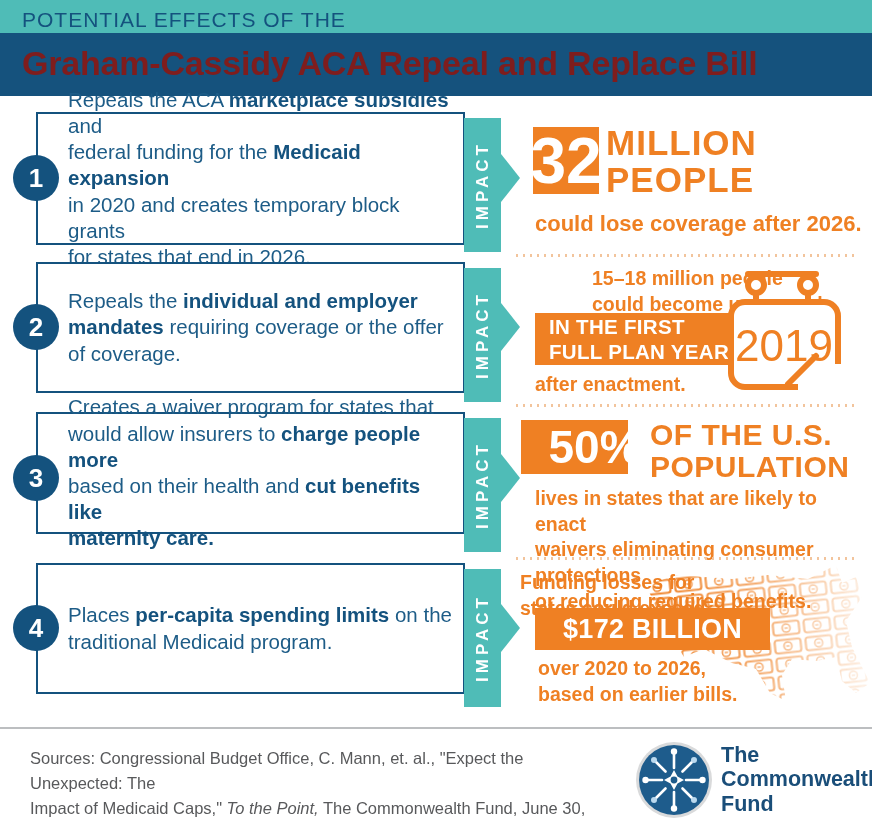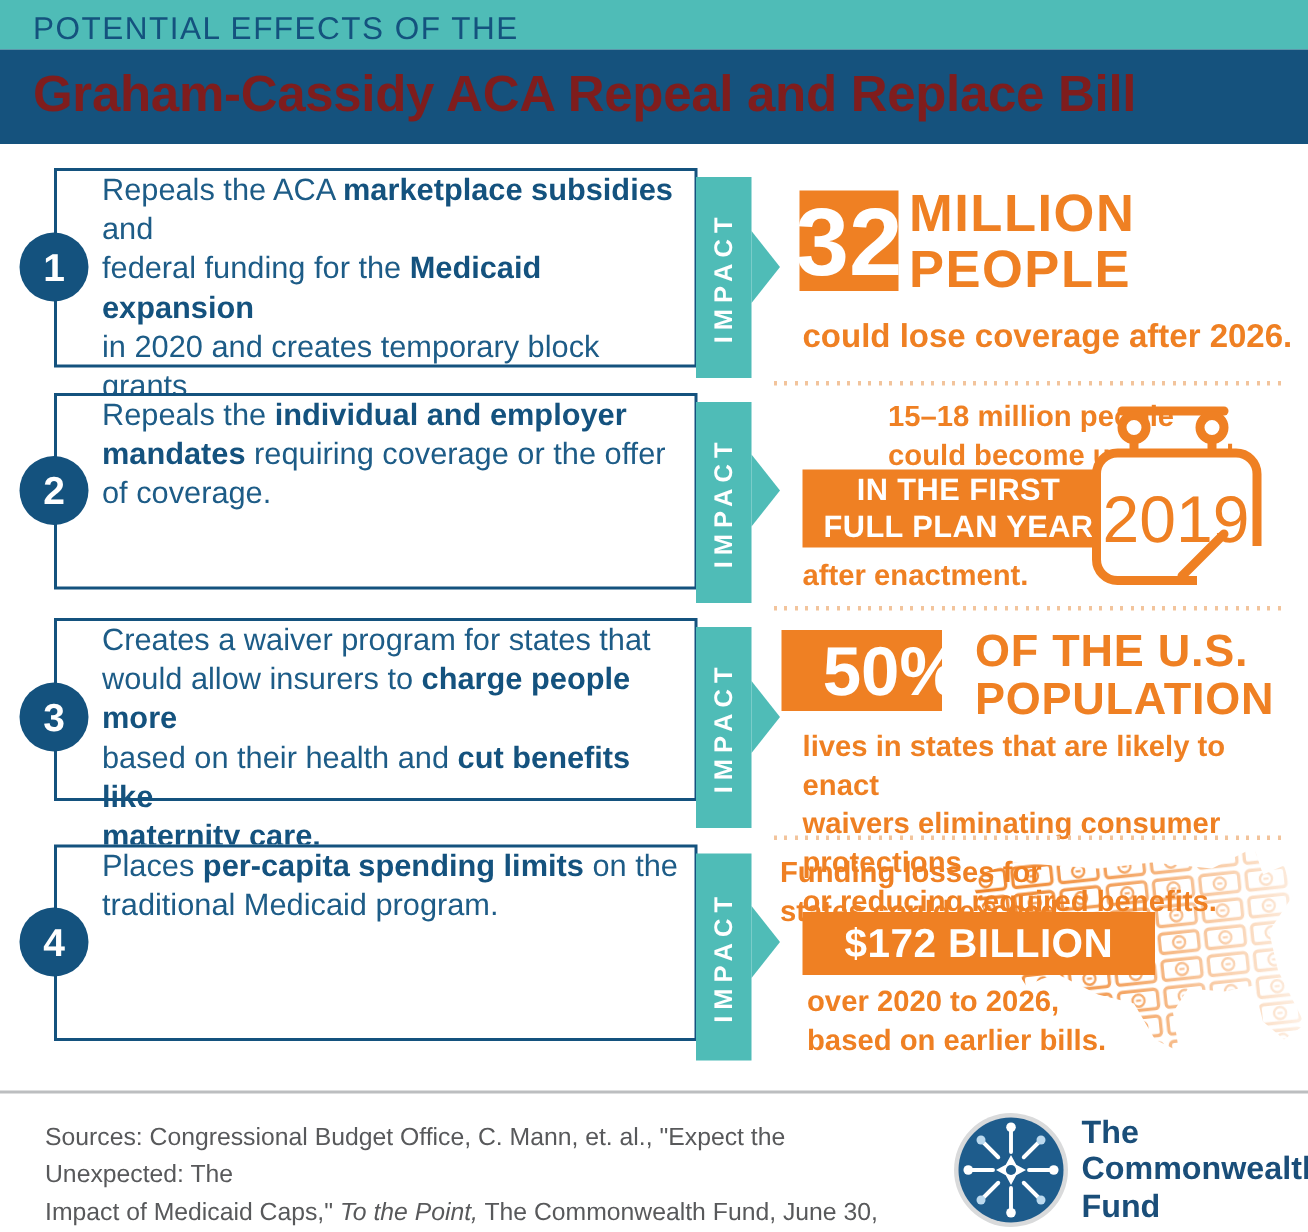--- a/index.html
+++ b/index.html
@@ -15,21 +15,21 @@
     color:#14527E; letter-spacing:1px;
   }
   .hdr-navy { position:absolute; left:0; top:33px; width:872px; height:63px; background:#15527D; }
   .title {
     position:absolute; left:22px; top:44px; font-size:34px; font-weight:bold; color:#7f1d1d;
     letter-spacing:-0.2px;
   }
   
   .fact-box {
     position:absolute; left:36px; width:429px; background:#fff;
-    border:2px solid #14527E; display:flex; 
+    border:2px solid #14527E; display:flex; align-items:center;
   }
   .fact-text {
     padding-left:30px; padding-right:10px; font-size:20.5px; line-height:1.28;
     color:#1D5C87; white-space:pre-line;
   }
   .fact-text .b { font-weight:bold; color:#14527E; }
   .num-circle {
     position:absolute; left:13px; width:46px; height:46px; border-radius:50%;
     background:#14527E; color:#fff; font-size:26px; font-weight:bold;
     display:flex; align-items:center; justify-content:center; z-index:3;
@@ -110,21 +110,21 @@
 of coverage.</span></div>
   </div>
   <div class="num-circle" style="top:304px;">2</div>
   <div class="impact-tab" style="top:268px;height:134px;">
     <span>IMPACT</span>
   </div>
   <div class="impact-arrow" style="top:303px;"></div>
 
   <div class="impact-small preline" style="left:560px;top:266px;margin-left:32px;">15–18 million people
 could become uninsured</div>
-  <div class="banner preline" style="left:535px;top:313px;width:212px;height:52px;font-size:20.5px;line-height:1.22;padding-left:14px;letter-spacing:0.3px;text-align:center;">IN THE FIRST
+  <div class="banner preline" style="left:535px;top:313px;width:212px;height:52px;font-size:20.5px;line-height:1.22;padding-left:14px;letter-spacing:0.3px;">IN THE FIRST
 FULL PLAN YEAR</div>
   <div class="impact-small" style="left:535px;top:372px;">after enactment.</div>
 
   <svg style="position:absolute;left:726px;top:258px;z-index:2;" width="120" height="134" viewBox="0 0 120 134">
     <line x1="22" y1="16" x2="90" y2="16" stroke="#EF8023" stroke-width="6" stroke-linecap="round"></line>
     <circle cx="30" cy="27" r="8" fill="#fff" stroke="#EF8023" stroke-width="6"></circle>
     <circle cx="82" cy="27" r="8" fill="#fff" stroke="#EF8023" stroke-width="6"></circle>
     <line x1="30" y1="35" x2="30" y2="46" stroke="#EF8023" stroke-width="6"></line>
     <line x1="82" y1="35" x2="82" y2="46" stroke="#EF8023" stroke-width="6"></line>
     <rect x="5" y="44" width="107" height="85" rx="14" fill="#fff" stroke="#EF8023" stroke-width="6"></rect>

